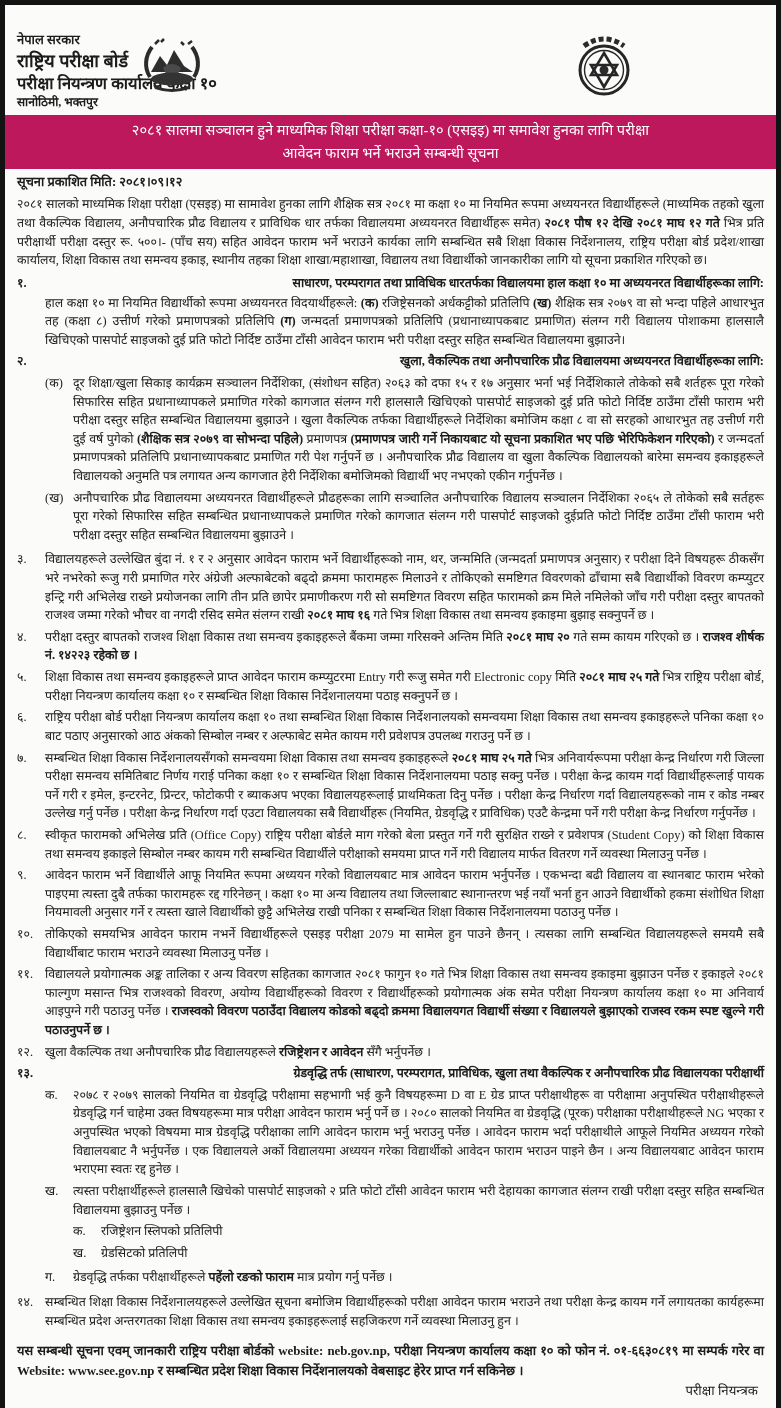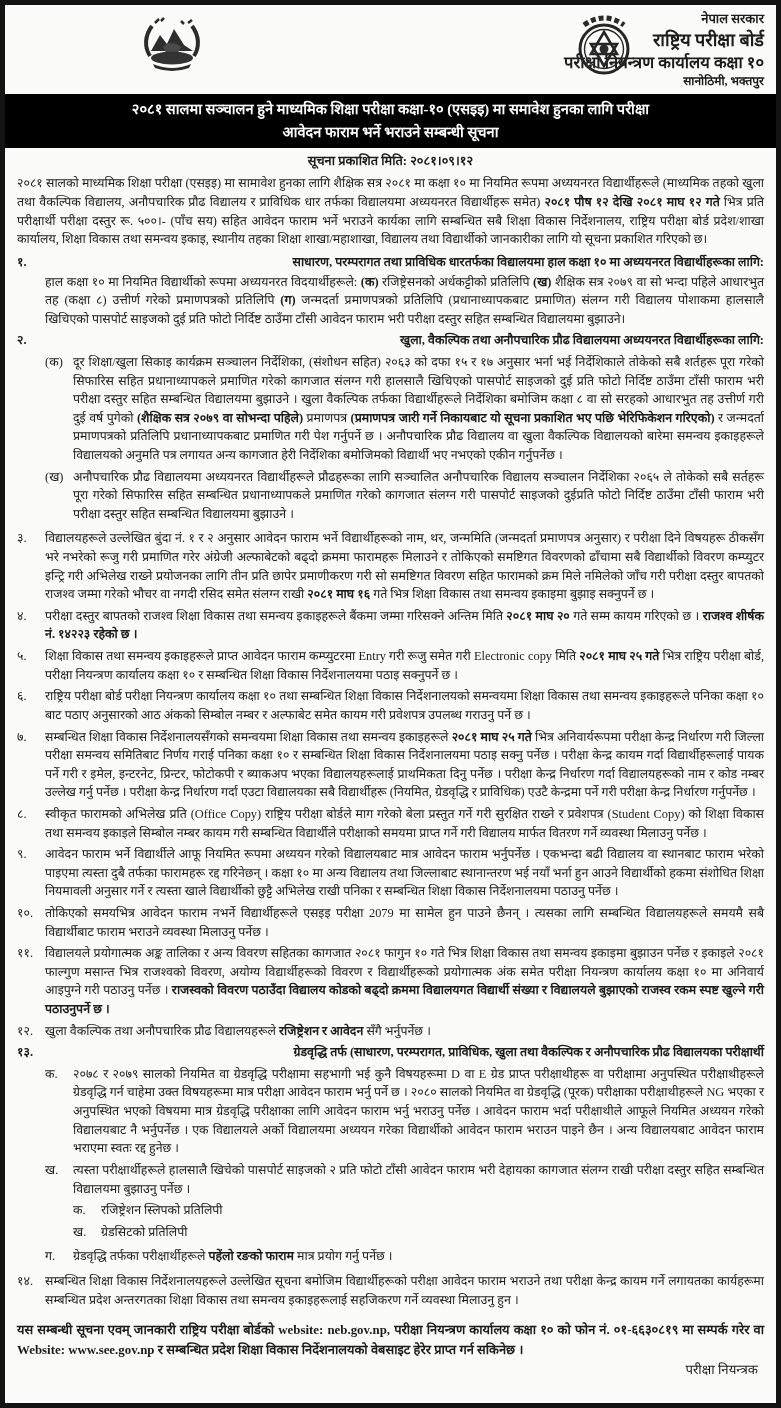--- a/index.html
+++ b/index.html
@@ -5,32 +5,32 @@
   html,body{margin:0;padding:0;background:#3c3c3c;}
   .page{
     position:relative;box-sizing:border-box;width:781px;min-height:1408px;
     background:#fbfbf9;border:5px solid #131313;outline:1px solid #000;
     padding:4px 12px 10px;color:#1c1c1c;
     font-family:"Liberation Serif","DejaVu Serif",serif;
     font-size:12.4px;line-height:1.5;
   }
   .b{font-weight:bold;}
   .just{text-align:justify;}
-  .letterhead{position:relative;text-align:right;padding:2px 0 1px;min-height:74px;}
+  .letterhead{position:relative;text-align:left;padding:2px 0 1px;min-height:74px;margin-top:21px;}
   .h-gov{font-size:13px;font-weight:bold;line-height:1.3;}
   .h-board{font-size:18px;font-weight:bold;line-height:1.35;}
   .h-office{font-size:16.5px;font-weight:bold;line-height:1.35;}
   .h-addr{font-size:12px;font-weight:bold;line-height:1.3;}
   .emblem-left{position:absolute;left:126px;top:8px;}
   .emblem-right{position:absolute;right:128px;top:2px;}
   .banner{
-    background:#000000;color:#ffffff;text-align:center;font-weight:bold;
+    background:#be185d;color:#ffffff;text-align:center;font-weight:normal;
     font-size:14.6px;line-height:1.55;padding:4px 10px 5px;margin:3px -12px 4px;
   }
-  .pubdate{text-align:center;font-weight:bold;font-size:12.8px;margin:1px 0 3px;}
+  .pubdate{text-align:left;font-weight:bold;font-size:12.8px;margin:1px 0 3px;}
   .intro{margin:0 0 4px;}
   .irow{display:flex;margin:3px 0 3px;}
   .lab{flex:0 0 25px;padding-right:3px;}
   .ibody{flex:1;min-width:0;}
   .ihead{margin-bottom:1px;text-align:right;}
   .itext{margin:0;}
   .footer{margin-top:12px;font-size:12.9px;}
   .signature{text-align:right;font-size:13.2px;padding-right:6px;}
 </style>
 </head>

